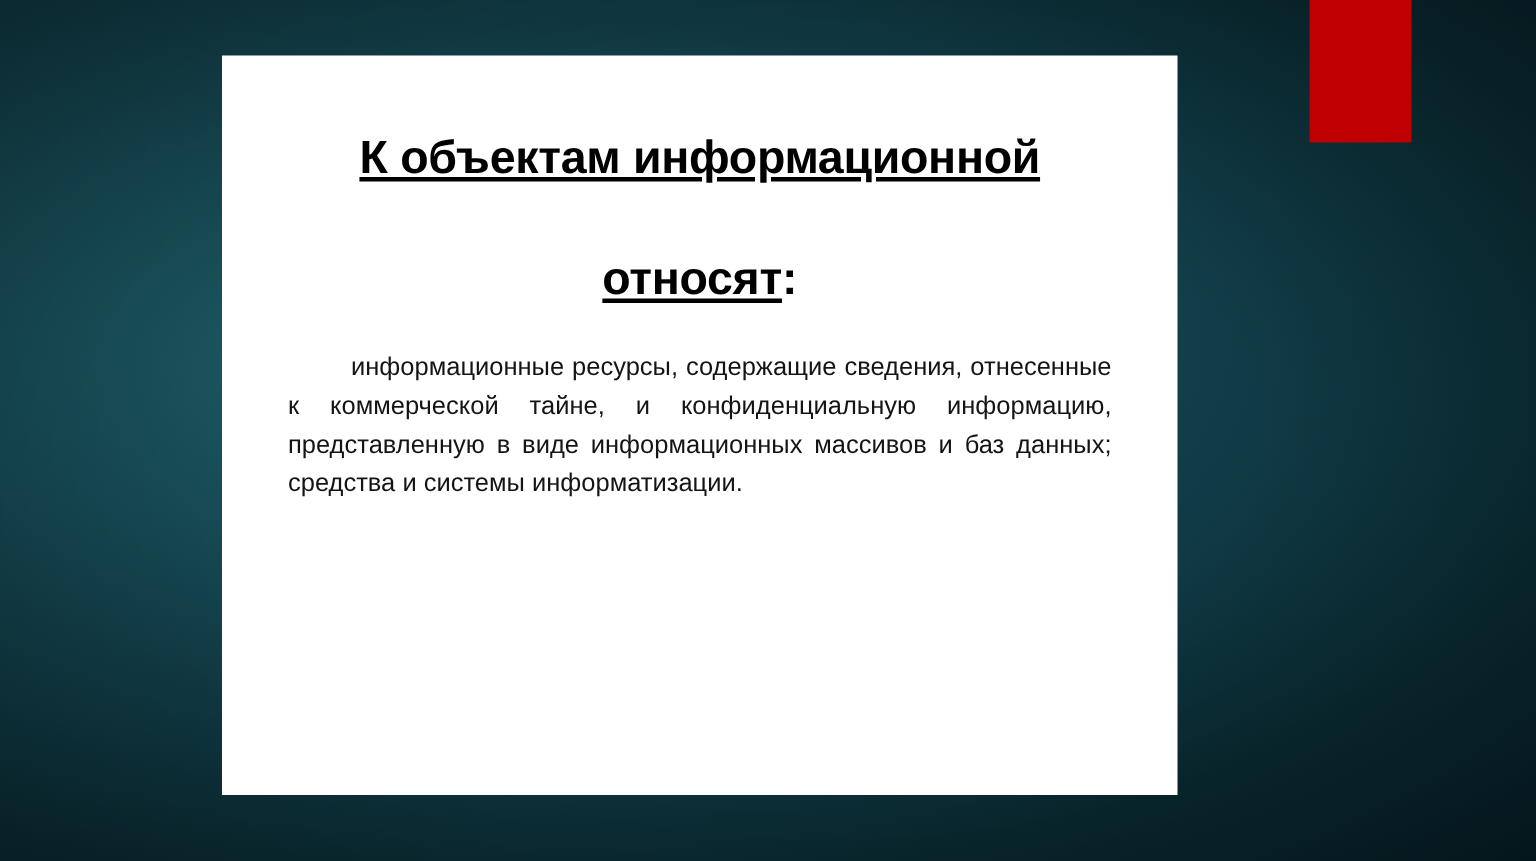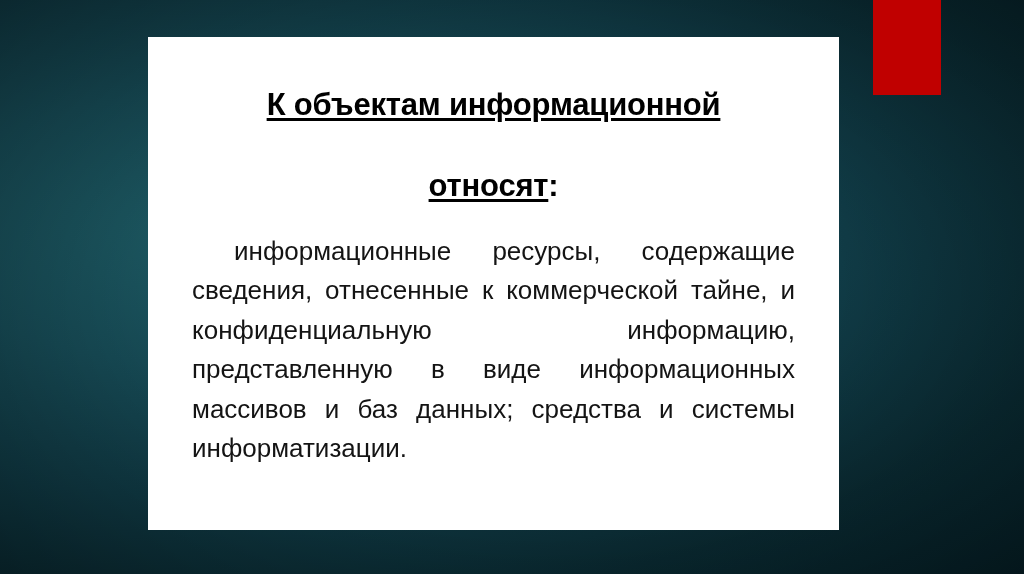--- a/index.html
+++ b/index.html
@@ -33,21 +33,21 @@
     left: 873px;
     width: 68px;
     height: 95px;
     background: #c00000;
     z-index: 3;
   }
   .content-card {
     position: absolute;
     left: 148px;
     top: 37px;
-    width: 691px;
+    width: 637px;
     height: 493px;
     background: #ffffff;
     z-index: 4;
     box-sizing: border-box;
     padding: 48px 44px 20px 44px;
   }
   .card-title {
     margin: 0;
     text-align: center;
     font-size: 31px;
@@ -55,21 +55,21 @@
     font-weight: bold;
     color: #000000;
     letter-spacing: -0.2px;
   }
   .card-title .u {
     text-decoration: underline;
     text-underline-offset: 3px;
   }
   .card-body {
     margin: 26px 0 0 0;
-    font-size: 26px;
+    font-size: 17px;
     line-height: 1.52;
     color: #141414;
     text-align: justify;
     text-justify: inter-word;
     text-indent: 42px;
   }
 </style>
 </head>
 <body>
 

